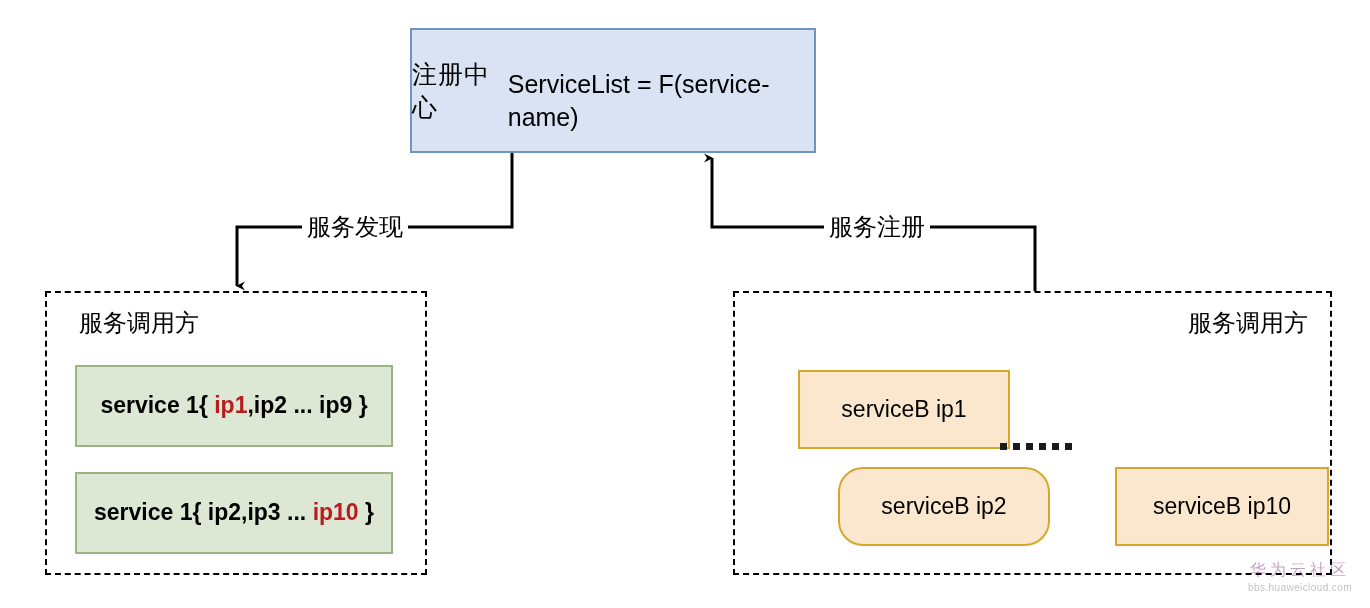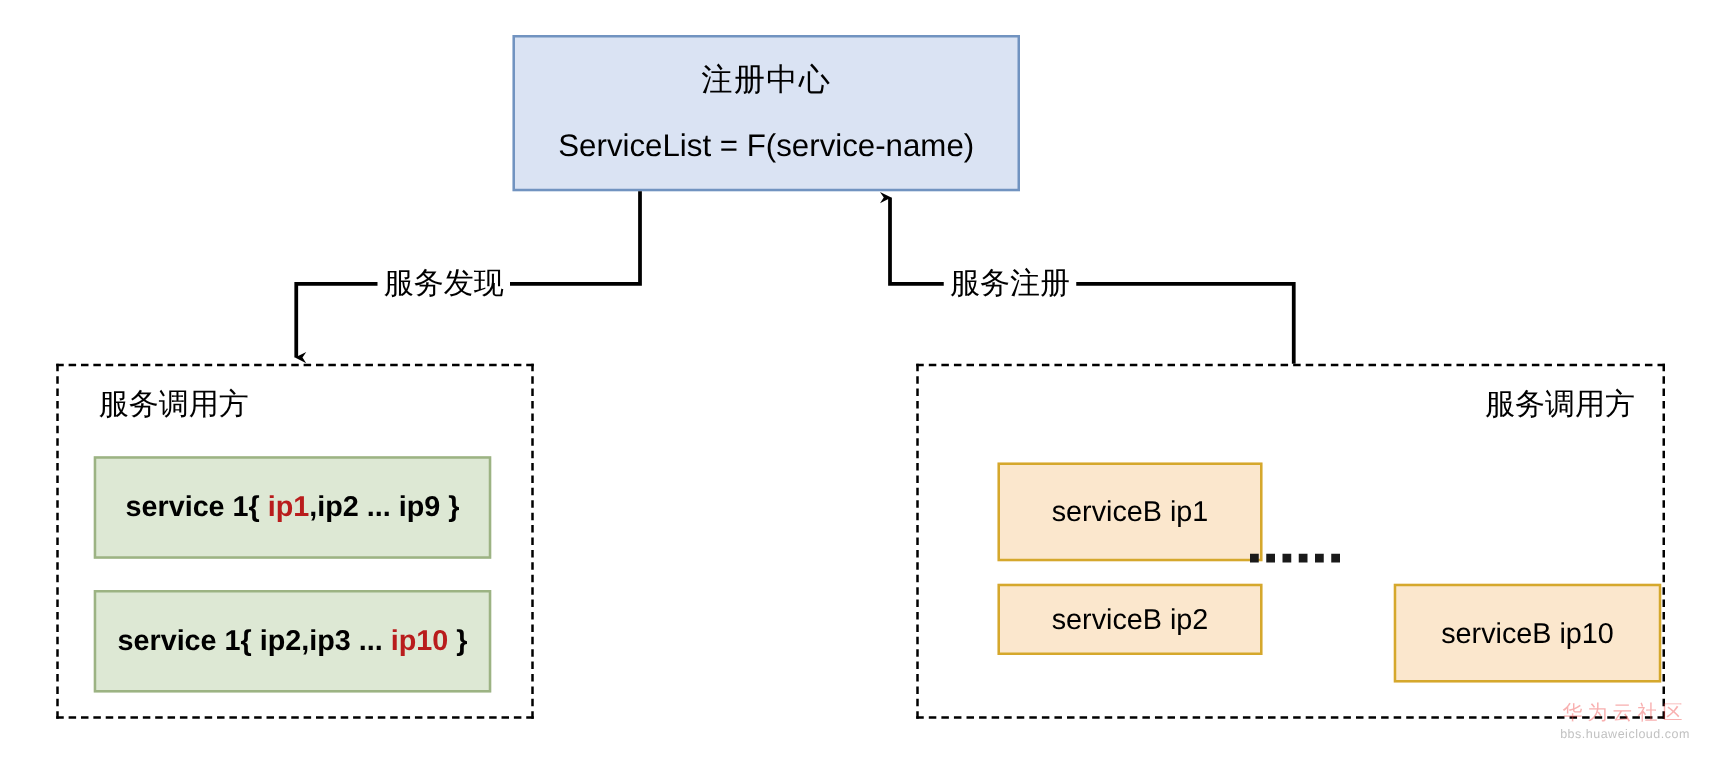--- a/index.html
+++ b/index.html
@@ -23,21 +23,21 @@
   .registry-box {
     position: absolute;
     left: 410px;
     top: 28px;
     width: 406px;
     height: 125px;
     background: #dae3f3;
     border: 2px solid #7193c0;
     box-sizing: border-box;
     display: flex;
-    flex-direction: column;
+    flex-direction: row;
     align-items: center;
     justify-content: center;
     line-height: 1.32;
   }
   .registry-line1 {
     font-size: 25px;
     letter-spacing: 1px;
   }
   .registry-line2 {
     font-size: 25px;
@@ -57,21 +57,21 @@
   
   .wire-label {
     position: absolute;
     font-size: 24px;
     background: #ffffff;
     padding: 0 5px;
     white-space: nowrap;
     line-height: 1.1;
   }
   .label-discovery { left: 302px; top: 214px; }
-  .label-register  { left: 755px; top: 214px; }
+  .label-register  { left: 824px; top: 214px; }
 
   
   .group-panel {
     position: absolute;
     border: 2px dashed #000000;
     box-sizing: border-box;
     background: transparent;
   }
   .panel-consumer {
     left: 45px;
@@ -117,21 +117,21 @@
     background: #fbe7cd;
     border: 2px solid #d5a82c;
     box-sizing: border-box;
     display: flex;
     align-items: center;
     justify-content: center;
     font-size: 23px;
     margin-left: 27px;
   }
   .prov-c1-r1 { left: 771px;  top: 370px; width: 212px; height: 79px; }
-  .prov-c1-r2 { left: 771px;  top: 467px; width: 212px; height: 57px; }
+  .prov-c1-r2 { left: 811px;  top: 467px; width: 212px; height: 79px; border-radius: 25px; }
   .prov-c2-r1 { left: 1088px; top: 370px; width: 214px; height: 79px; }
   .prov-c2-r2 { left: 1088px; top: 467px; width: 214px; height: 79px; }
 
   .ellipsis-dots {
     position: absolute;
     left: 1000px;
     top: 443px;
     display: flex;
     gap: 6px;
   }
@@ -147,21 +147,21 @@
     position: absolute;
     left: 1238px;
     top: 560px;
     width: 124px;
     text-align: center;
     opacity: 0.42;
   }
   .wm-main {
     font-size: 16px;
     letter-spacing: 4px;
-    color: #ef4444;
+    color: #701a75;
   }
   .wm-sub {
     font-size: 10px;
     letter-spacing: 0.4px;
     color: #6a6a6a;
     margin-top: 1px;
   }
 </style>
 </head>
 <body>

